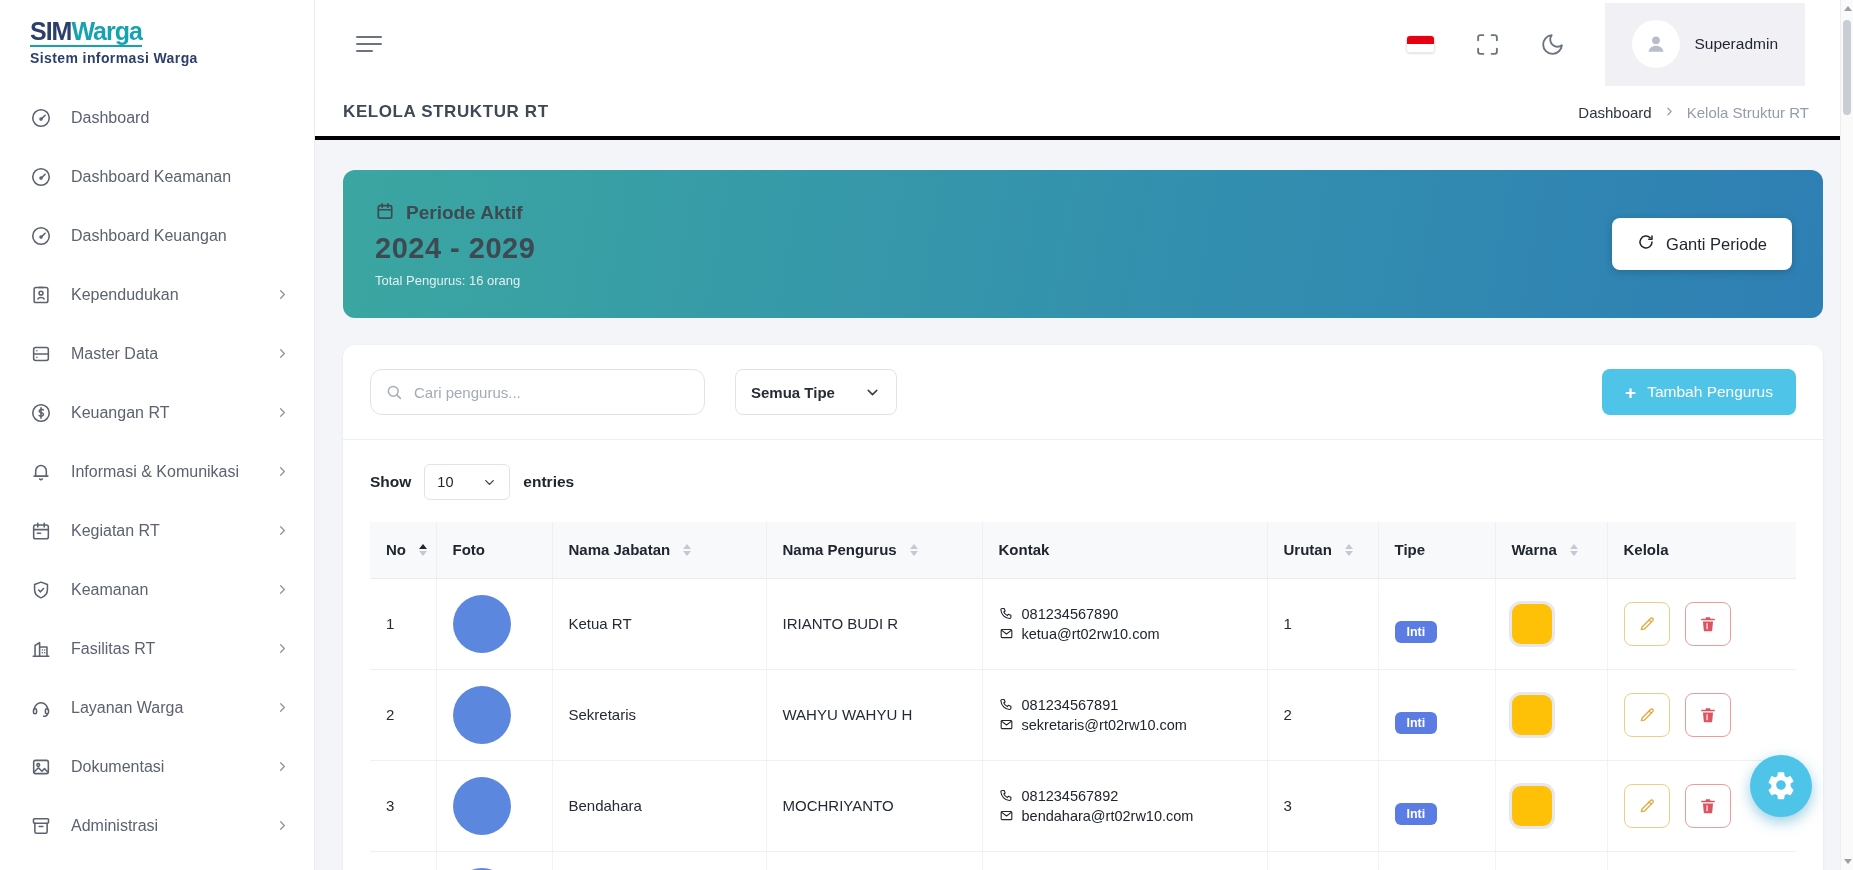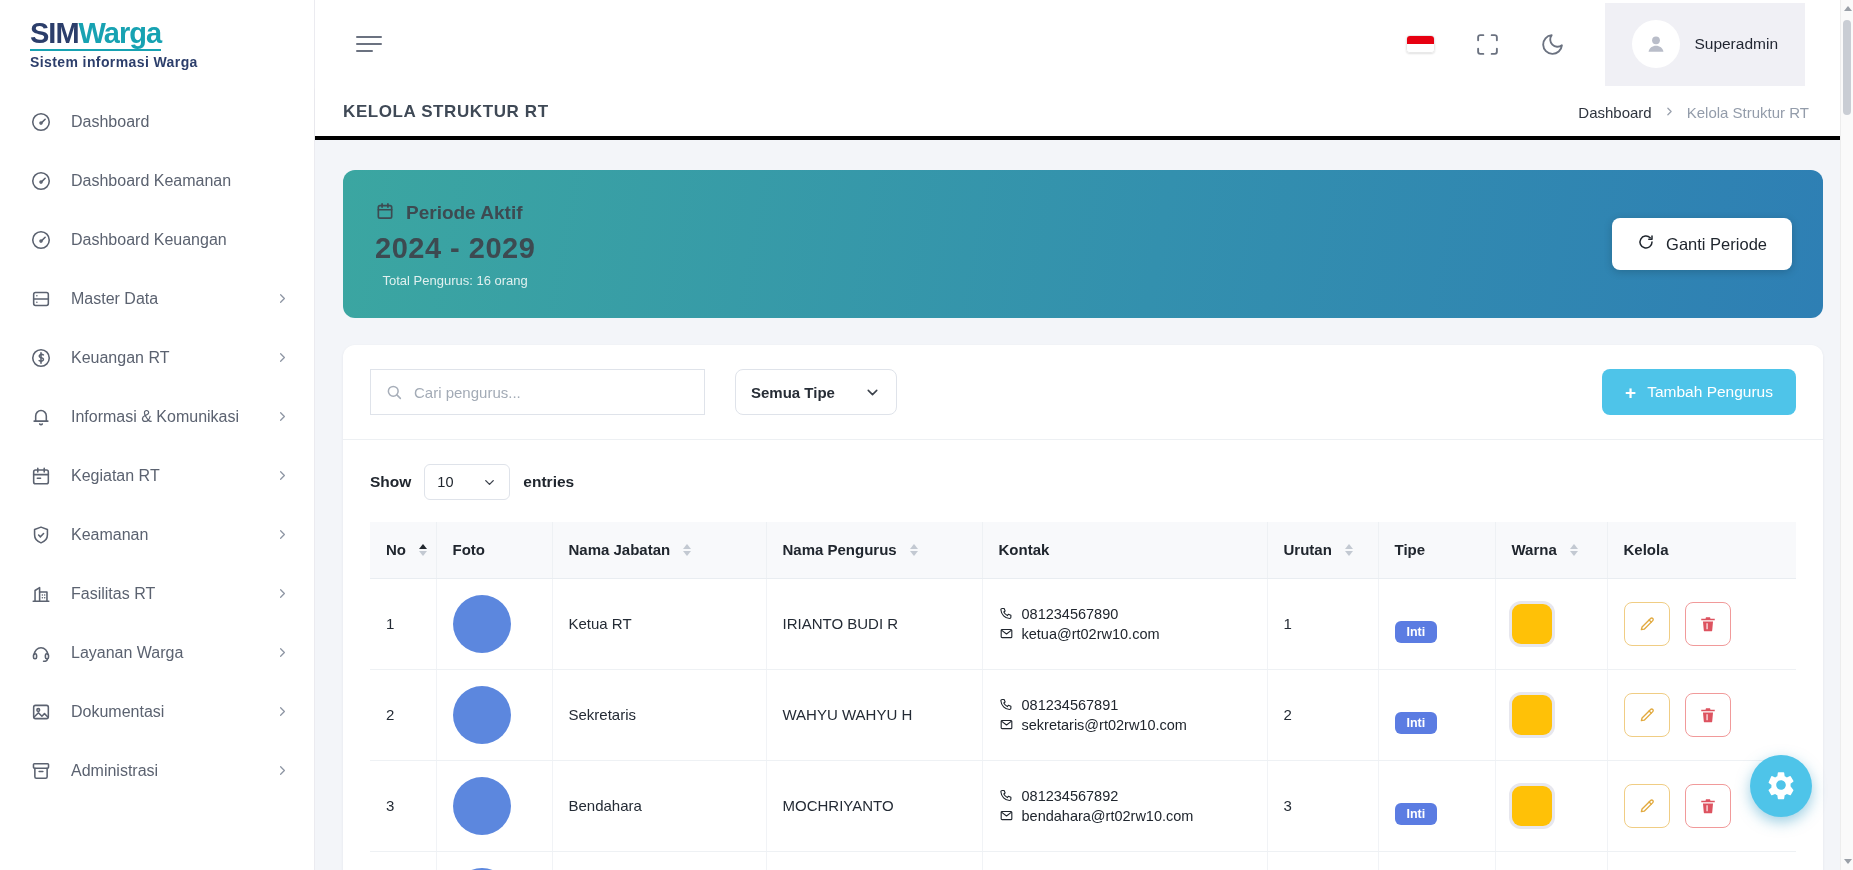--- a/index.html
+++ b/index.html
@@ -3,21 +3,21 @@
 <meta charset="utf-8">
 <style>
   * { margin:0; padding:0; box-sizing:border-box; }
   html,body { width:1853px; height:870px; overflow:hidden; background:#fff; }
   body { font-family:"Liberation Sans", sans-serif; position:relative; }
   .app { display:flex; width:1853px; height:870px; }
 
   
   .sidebar { width:315px; flex:none; background:#fff; border-right:1px solid #ebebf0; overflow:hidden; }
   .logo-block { padding:18px 20px 8px 30px; }
-  .logo-main { font-size:29px; font-weight:800; letter-spacing:-1px; display:inline-block; border-bottom:2px solid #17a2b2; padding-bottom:1px; line-height:1.05; }
+  .logo-main { font-size:25px; font-weight:800; letter-spacing:-1px; display:inline-block; border-bottom:2px solid #17a2b2; padding-bottom:1px; line-height:1.05; }
   .logo-sim { color:#2c3e6b; }
   .logo-warga { color:#17a2b2; }
   .logo-tag { font-size:14px; font-weight:700; color:#2c3e6b; letter-spacing:.4px; margin-top:3px; }
   .nav { list-style:none; margin-top:14px; }
   .nav-item { display:flex; align-items:center; height:59px; padding:0 24px 0 30px; color:#5b6270; font-size:16px; cursor:pointer; }
   .nav-icon { width:22px; height:22px; margin-right:19px; flex:none; display:flex; align-items:center; justify-content:center; }
   .nav-icon svg { width:22px; height:22px; stroke:#5b6270; fill:none; stroke-width:1.7; stroke-linecap:round; stroke-linejoin:round; }
   .nav-label { flex:1; white-space:nowrap; overflow:hidden; }
   .nav-chevron { width:15px; flex:none; display:flex; }
   .nav-chevron svg { width:15px; height:15px; stroke:#8d95a3; fill:none; stroke-width:2; stroke-linecap:round; stroke-linejoin:round; }
@@ -44,32 +44,32 @@
   .page-title { font-size:17px; font-weight:800; color:#3f4956; letter-spacing:.6px; }
   .breadcrumb { margin-left:auto; display:flex; align-items:center; gap:11px; font-size:15px; }
   .crumb-parent { color:#2f353f; cursor:pointer; }
   .crumb-sep svg { width:13px; height:13px; stroke:#9aa1ad; fill:none; stroke-width:2.4; stroke-linecap:round; stroke-linejoin:round; }
   .crumb-current { color:#939caa; }
 
   .content { flex:1; background:#f3f5f9; padding:30px 30px 0 28px; overflow:hidden; }
 
   
   .period-card { height:148px; border-radius:12px; background:linear-gradient(100deg,#3ba6a1 0%,#3390ae 55%,#2e7fb4 100%); display:flex; align-items:center; padding:0 31px 0 32px; }
-  .period-left { display:flex; flex-direction:column;text-align:center; }
+  .period-left { display:flex; flex-direction:column; }
   .period-label { display:flex; align-items:center; gap:11px; font-size:19px; font-weight:700; color:#3d4a51; }
   .period-label svg { width:20px; height:20px; stroke:#3d4a51; fill:none; stroke-width:2; stroke-linecap:round; stroke-linejoin:round; }
   .period-range { font-size:29px; font-weight:800; color:#3d4a51; margin-top:6px; letter-spacing:.5px; }
   .period-total { font-size:13px; color:#e0f0ef; margin-top:8px; }
   .ganti-btn { margin-left:auto; height:52px; padding:0 25px; background:#fff; border:none; border-radius:8px; font-family:inherit; font-size:16.5px; color:#20262e; display:flex; align-items:center; gap:11px; cursor:pointer; box-shadow:0 2px 8px rgba(0,0,0,.18); }
   .ganti-btn svg { width:18px; height:18px; stroke:#20262e; fill:none; stroke-width:2; stroke-linecap:round; stroke-linejoin:round; }
 
   
   .data-card { margin-top:27px; background:#fff; border-radius:12px 12px 0 0; box-shadow:0 1px 3px rgba(20,30,50,.07); min-height:600px; }
   .toolbar { display:flex; align-items:center; padding:24px 27px; border-bottom:1px solid #edf0f3; }
-  .search-box { width:335px; height:46px; border:1px solid #dfe3ea; border-radius:0; display:flex; align-items:center; padding:12px 14px; gap:11px; background:#fff; }
+  .search-box { width:335px; height:46px; border:1px solid #dfe3ea; border-radius:12px; display:flex; align-items:center; padding:12px 14px; gap:11px; background:#fff; }
   .search-box svg { width:18px; height:18px; stroke:#a7aeb9; fill:none; stroke-width:2; stroke-linecap:round; stroke-linejoin:round; flex:none; }
   .search-box input { border:none; outline:none; flex:1; font-family:inherit; font-size:15px; color:#333; background:transparent; }
   .search-box input::placeholder { color:#a3abb6; }
   .tipe-select { width:162px; height:46px; border:1px solid #dfe3ea; border-radius:8px; display:flex; align-items:center; justify-content:space-between; padding:0 15px; margin-left:30px; font-size:15px; font-weight:700; color:#272d36; cursor:pointer; background:#fff; }
   .tipe-select svg { width:17px; height:17px; stroke:#3c424c; fill:none; stroke-width:2.2; stroke-linecap:round; stroke-linejoin:round; }
   .add-btn { margin-left:auto; height:46px; padding:0 23px; background:#4ec4e9; color:#fff; border:none; border-radius:8px; font-family:inherit; font-size:15.5px; display:flex; align-items:center; gap:11px; cursor:pointer; }
   .add-plus { font-size:19px; font-weight:700; line-height:1; }
 
   .entries-row { display:flex; align-items:center; padding:24px 27px 14px; font-size:15.5px; color:#20262e; gap:13px; font-weight:600; }
   .entries-select { width:86px; height:36px; border:1px solid #dfe3ea; border-radius:6px; display:flex; align-items:center; justify-content:space-between; padding:0 12px; font-size:14.5px; font-weight:400; cursor:pointer; background:#fff; }
@@ -148,20 +148,36 @@
               <path d="M12.8 12.7 16.5 9"></path>
               <circle cx="12" cy="13.2" r="1.1"></circle>
             </svg>
           </span>
     <span class="nav-label">Dashboard Keuangan</span>
 
   </li>
         <li class="nav-item">
     <span class="nav-icon">
             <svg viewBox="0 0 24 24">
+              <rect x="4.5" y="3.8" width="15" height="16.4" rx="2"></rect>
+              <path d="M9.5 3.8h5"></path>
+              <circle cx="12" cy="10" r="2.1"></circle>
+              <path d="M8.6 16.4c.8-2.2 6-2.2 6.8 0"></path>
+            </svg>
+          </span>
+    <span class="nav-label">Kependudukan</span>
+    <span class="nav-chevron">
+            <svg viewBox="0 0 24 24">
+              <polyline points="9 6 15 12 9 18"></polyline>
+            </svg>
+          </span>
+  </li>
+        <li class="nav-item">
+    <span class="nav-icon">
+            <svg viewBox="0 0 24 24">
               <rect x="4" y="5" width="16" height="14" rx="2"></rect>
               <path d="M4 12h16"></path>
               <path d="M7.5 8.5h.01M7.5 15.5h.01"></path>
             </svg>
           </span>
     <span class="nav-label">Master Data</span>
     <span class="nav-chevron">
             <svg viewBox="0 0 24 24">
               <polyline points="9 6 15 12 9 18"></polyline>
             </svg>

